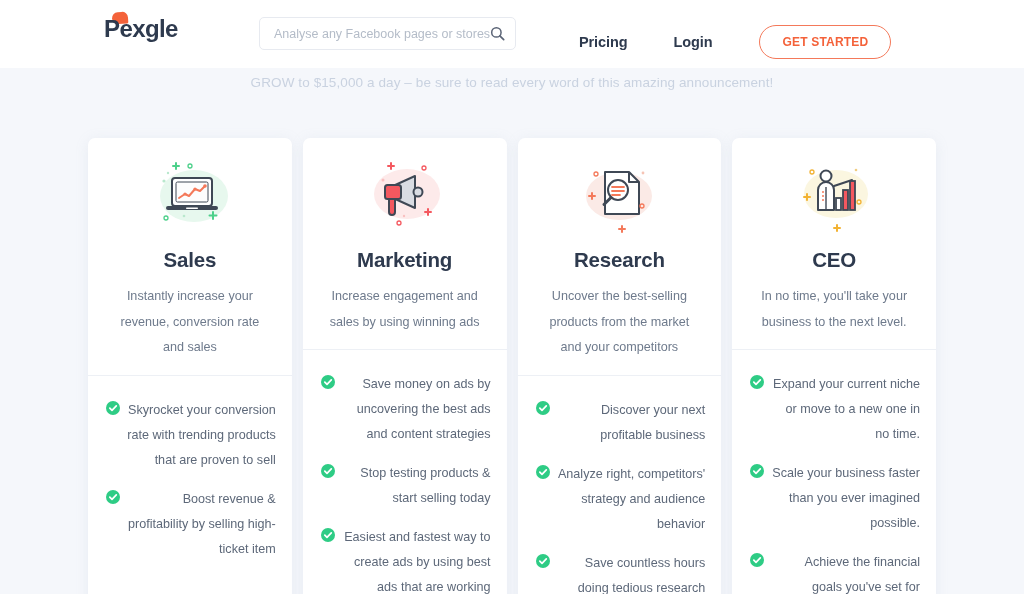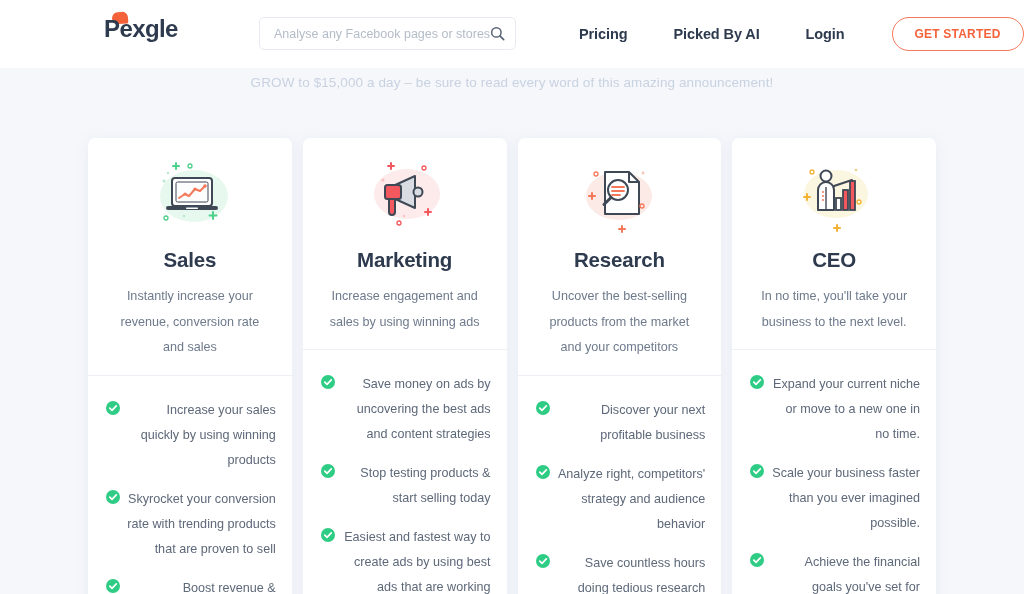--- a/index.html
+++ b/index.html
@@ -87,21 +87,21 @@
     font-size: 12.5px;
     color: #be185d;
     background: transparent;
   }
   .search-wrap input::placeholder { color: #b4bcc8; }
   .search-icon { width: 15px; height: 15px; flex: 0 0 auto; }
 
   .nav {
     position: absolute;
     left: 556px;
-    top: 0;
+    top: 8px;
     height: 68px;
     display: flex;
     align-items: center;
     gap: 0;
   }
   .nav a {
     font-size: 14.5px;
     font-weight: bold;
     color: #2e3a4e;
     text-decoration: none;
@@ -217,21 +217,20 @@
     <span class="search-icon">
       <svg viewBox="0 0 16 16" width="15" height="15">
         <circle cx="6.8" cy="6.8" r="5" fill="none" stroke="#5a6375" stroke-width="1.6"></circle>
         <line x1="10.5" y1="10.5" x2="14.6" y2="14.6" stroke="#5a6375" stroke-width="1.8" stroke-linecap="round"></line>
       </svg>
     </span>
   </div>
 
   <div class="nav">
     <a href="#">Pricing</a>
-    <a href="#">Picked By AI</a>
     <a href="#">Login</a>
     <button class="cta">GET STARTED</button>
   </div>
 </div>
 
 <div class="cards">
 
   <div class="card">
     <div class="card-top">
       <div class="icon-box">
@@ -260,29 +259,20 @@
               <circle cx="26" cy="17" r="1.2"></circle>
               <circle cx="42" cy="60" r="1.3"></circle>
             </g>
         </svg>
       </div>
       <div class="card-title">Sales</div>
       <div class="card-desc">Instantly increase your revenue, conversion rate and sales</div>
     </div>
     <div class="divider"></div>
     <div class="bullets">
-      <div class="bullet">
-        <span class="check">
-            <svg viewBox="0 0 14 14" width="14" height="14">
-              <circle cx="7" cy="7" r="7" fill="#2ecc85"></circle>
-              <polyline points="3.8,7.2 6,9.4 10.3,4.9" fill="none" stroke="#fff" stroke-width="1.7" stroke-linecap="round" stroke-linejoin="round"></polyline>
-            </svg>
-          </span>
-        <span class="bullet-text">Increase your sales quickly by using winning products</span>
-      </div>
       <div class="bullet">
         <span class="check">
             <svg viewBox="0 0 14 14" width="14" height="14">
               <circle cx="7" cy="7" r="7" fill="#2ecc85"></circle>
               <polyline points="3.8,7.2 6,9.4 10.3,4.9" fill="none" stroke="#fff" stroke-width="1.7" stroke-linecap="round" stroke-linejoin="round"></polyline>
             </svg>
           </span>
         <span class="bullet-text">Skyrocket your conversion rate with trending products that are proven to sell</span>
       </div>
       <div class="bullet">

